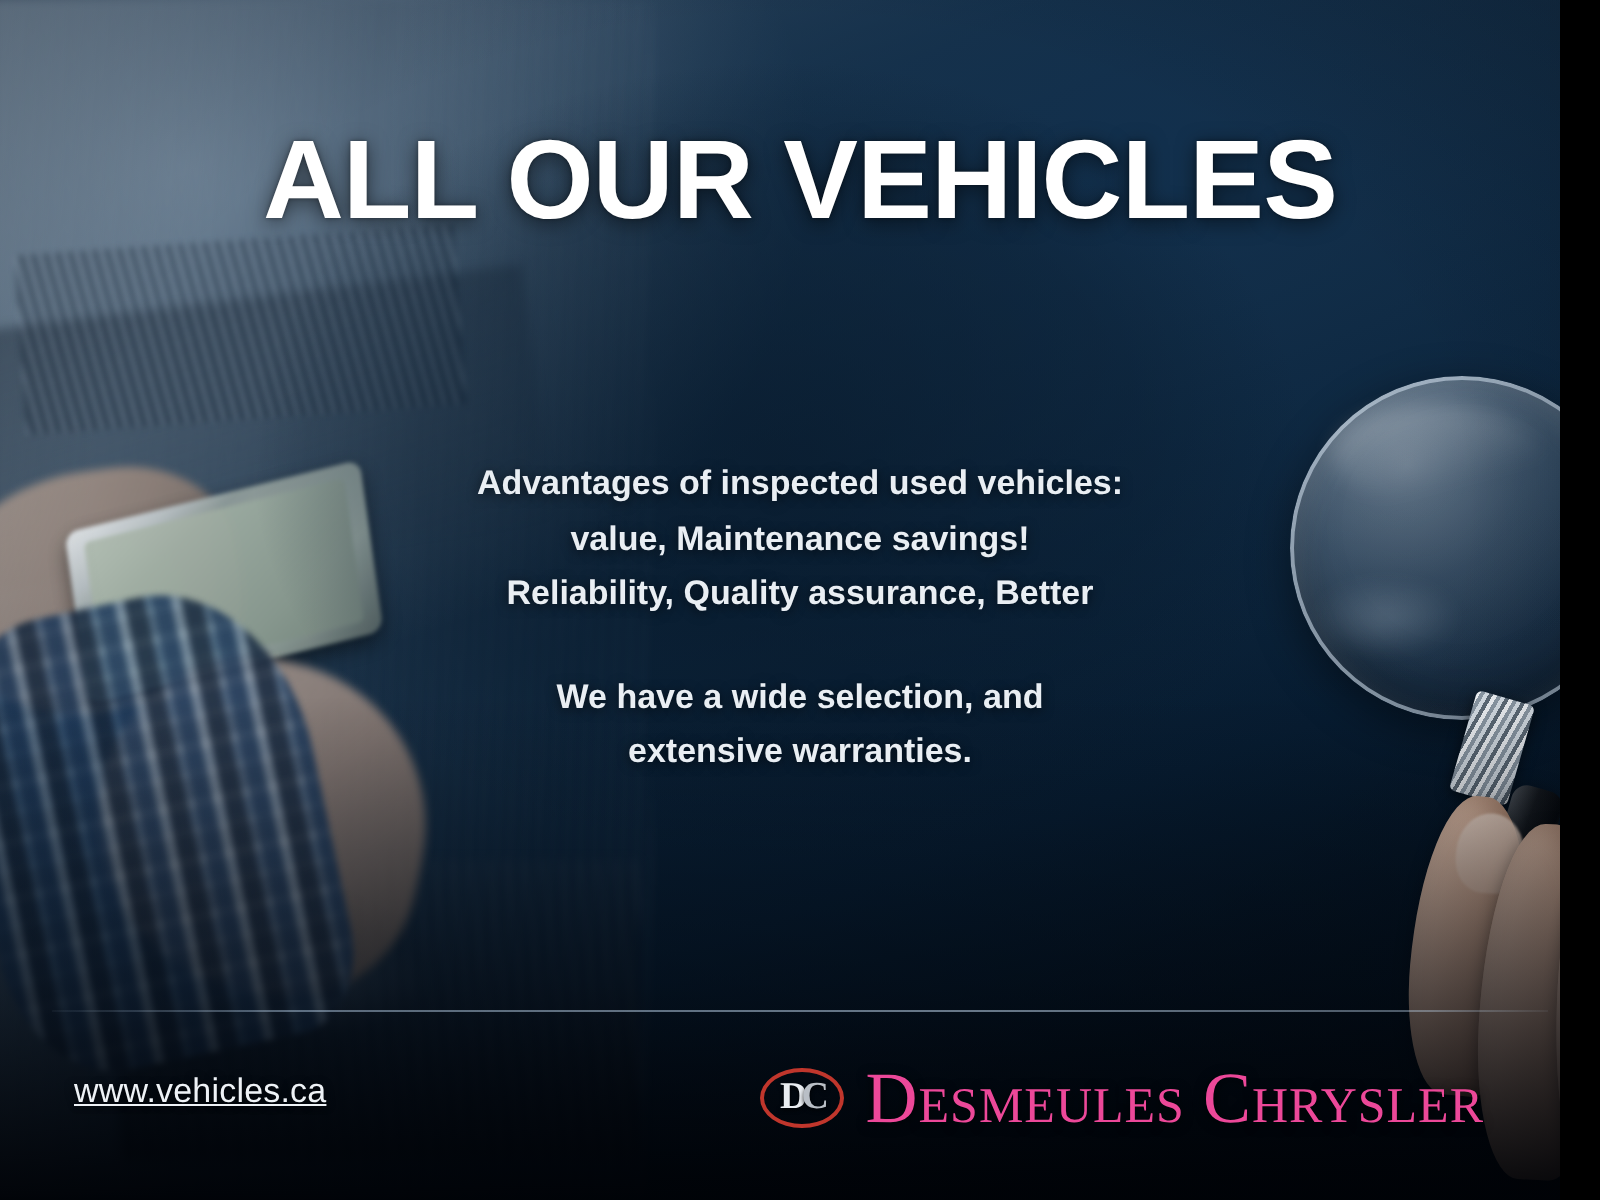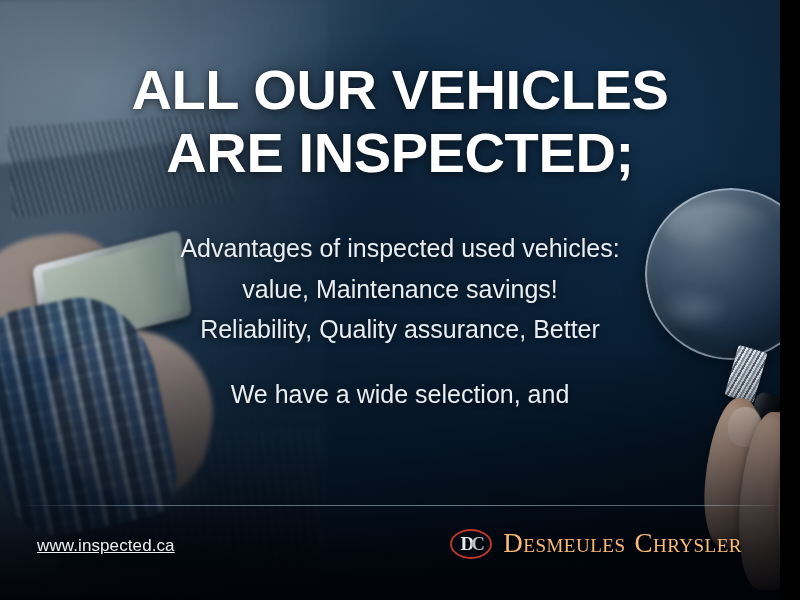--- a/index.html
+++ b/index.html
@@ -264,22 +264,22 @@
     text-shadow: 0 2px 10px rgba(0,0,0,.55), 0 0 2px rgba(0,0,0,.4);
   }
   .headline .hl-line { display: block; white-space: nowrap; }
 
   .body-copy {
     position: absolute;
     left: 120px; top: 228px;
     width: 560px;
     text-align: center;
     color: #e9eef3;
-    font-size: 25px;
-    font-weight: 400;
+    font-size: 17px;
+    font-weight: 700;
     line-height: 1.62;
     text-shadow: 0 1px 6px rgba(0,0,0,.6);
   }
   .body-copy .para { margin: 0; }
   .body-copy .para + .para { margin-top: 24px; }
   .body-copy .line { display: block; }
 
   
   .divider {
     position: absolute;
@@ -331,24 +331,24 @@
     font-size: 19px;
     font-weight: 700;
     letter-spacing: -3px;
     color: #e9edf1;
     text-shadow: 0 1px 2px rgba(0,0,0,.8);
   }
   .brand-mark .mono .c-glyph { color: #b9bfc6; }
 
   .brand-name {
     font-family: "Liberation Serif", serif;
-    font-size: 27px;
+    font-size: 36px;
     font-variant: small-caps;
     letter-spacing: .5px;
-    color: #fdba74;
+    color: #ec4899;
     white-space: nowrap;
     text-shadow: 0 1px 6px rgba(0,0,0,.8);
   }
   .brand-name .sep { display: inline-block; width: 9px; }
 </style>
 </head>
 <body>
 
 <div class="banner">
 
@@ -376,37 +376,37 @@
     <div class="finger f2"></div>
     <div class="finger f3"></div>
   </div>
 
   <div class="bg-vignette"></div>
 
   <div class="content">
 
     <div class="headline">
       <span class="hl-line">ALL OUR VEHICLES</span>
-      <span class="hl-line">ARE INSPECTED;</span>
     </div>
 
     <div class="body-copy">
       <p class="para">
         <span class="line">Advantages of inspected used vehicles:</span>
         <span class="line">value, Maintenance savings!</span>
         <span class="line">Reliability, Quality assurance, Better</span>
       </p>
       <p class="para">
         <span class="line">We have a wide selection, and</span>
+        <span class="line">extensive warranties.</span>
       </p>
     </div>
 
     <div class="divider"></div>
 
-    <a class="site-url" href="#">www.inspected.ca</a>
+    <a class="site-url" href="#">www.vehicles.ca</a>
 
     <div class="brand">
       <span class="brand-mark">
         <span class="ring"></span>
         <span class="mono">
             <span>D</span>
             <span class="c-glyph">C</span>
           </span>
       </span>
       <span class="brand-name"><span>Desmeules</span><span class="sep"></span><span>Chrysler</span></span>

